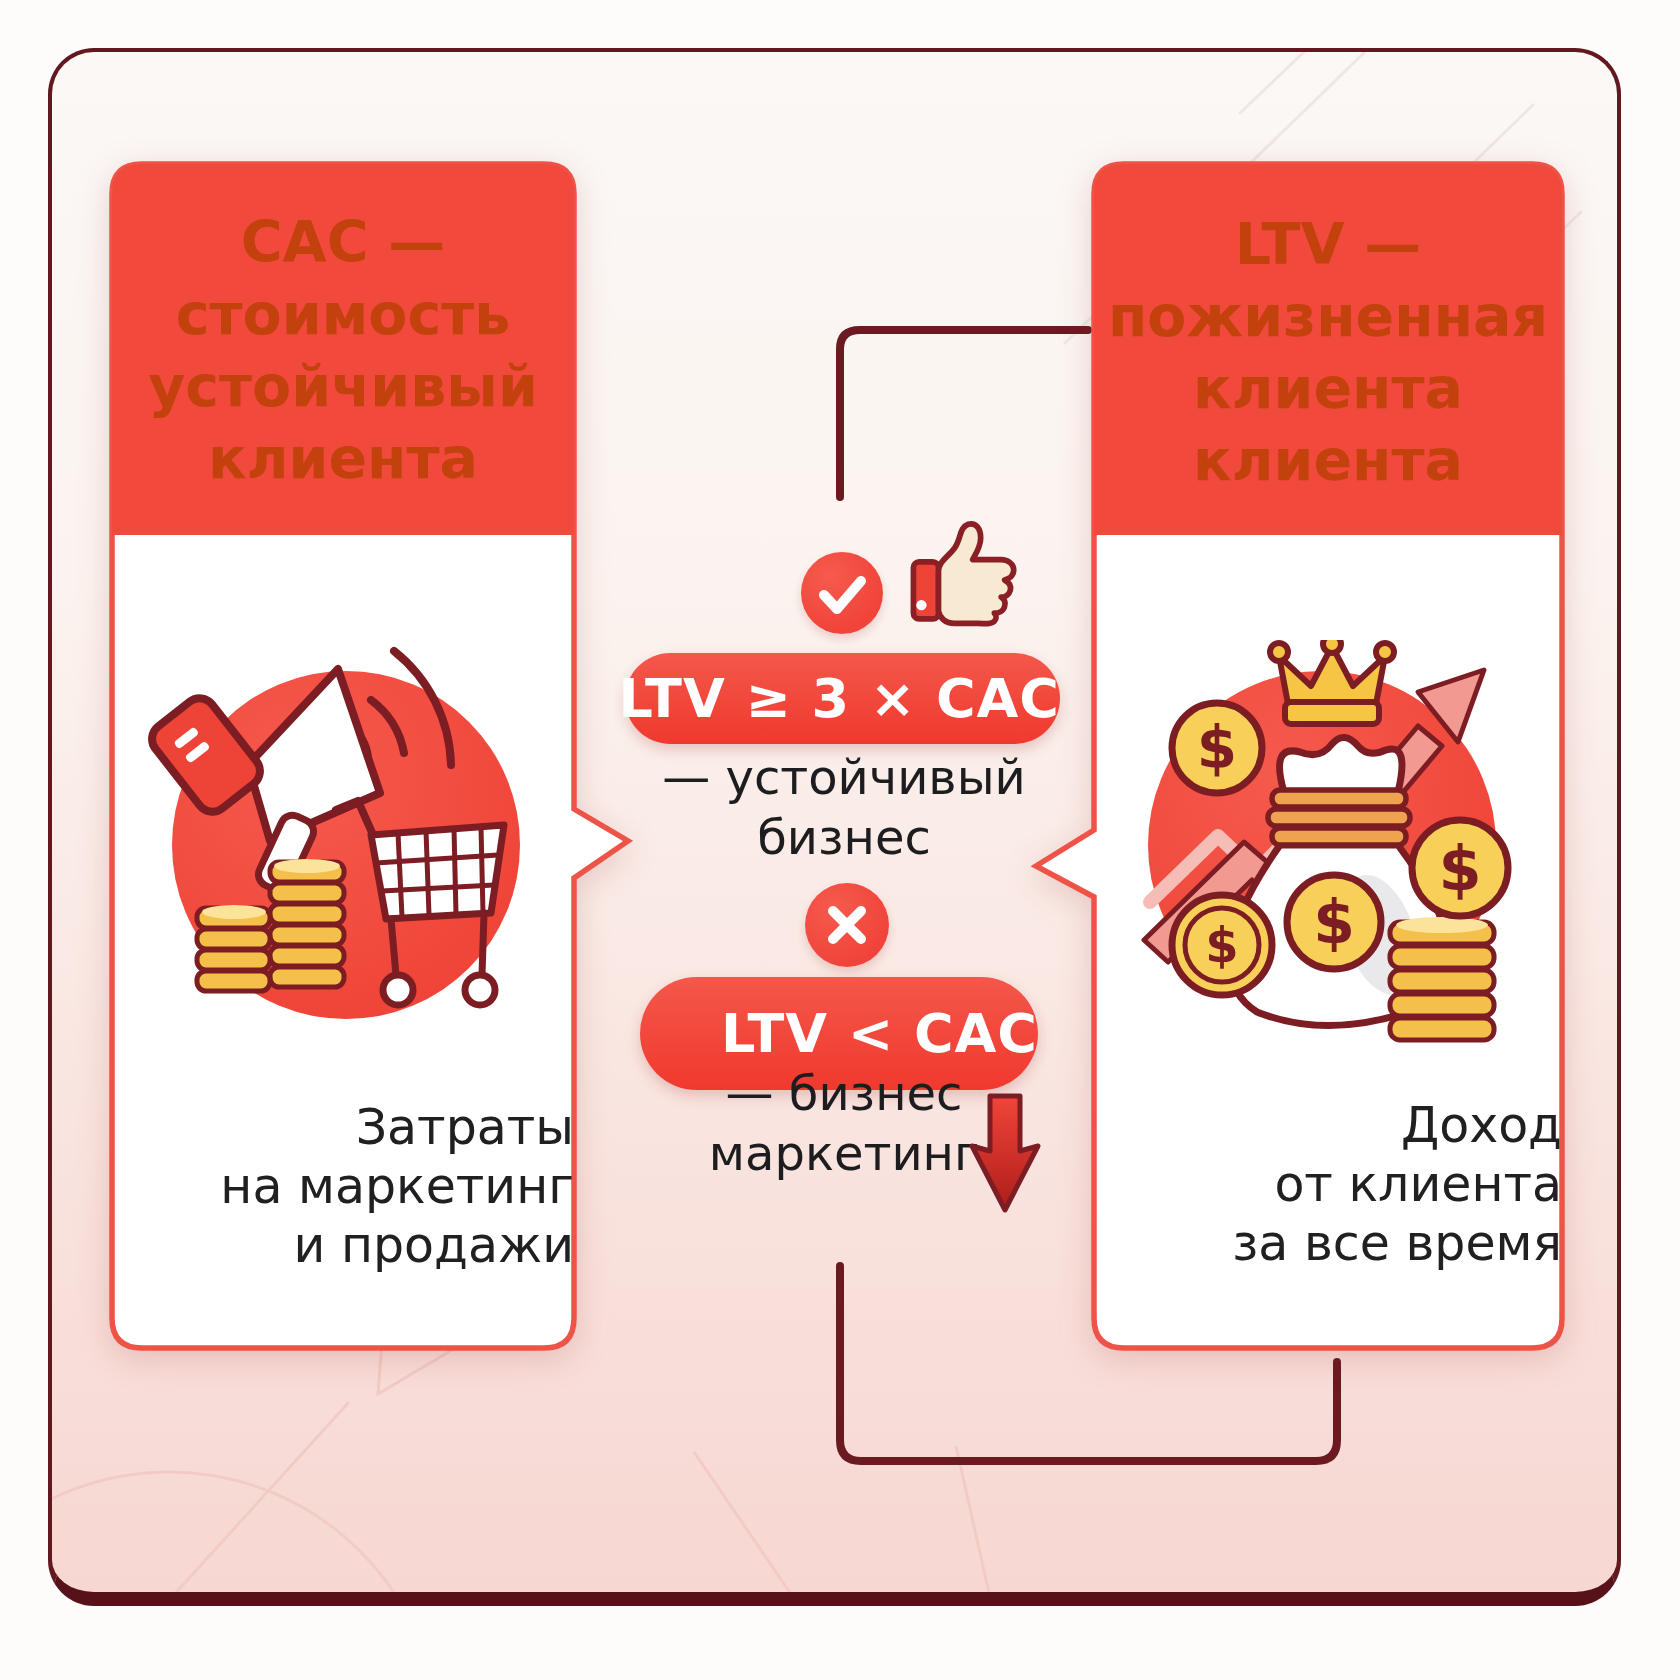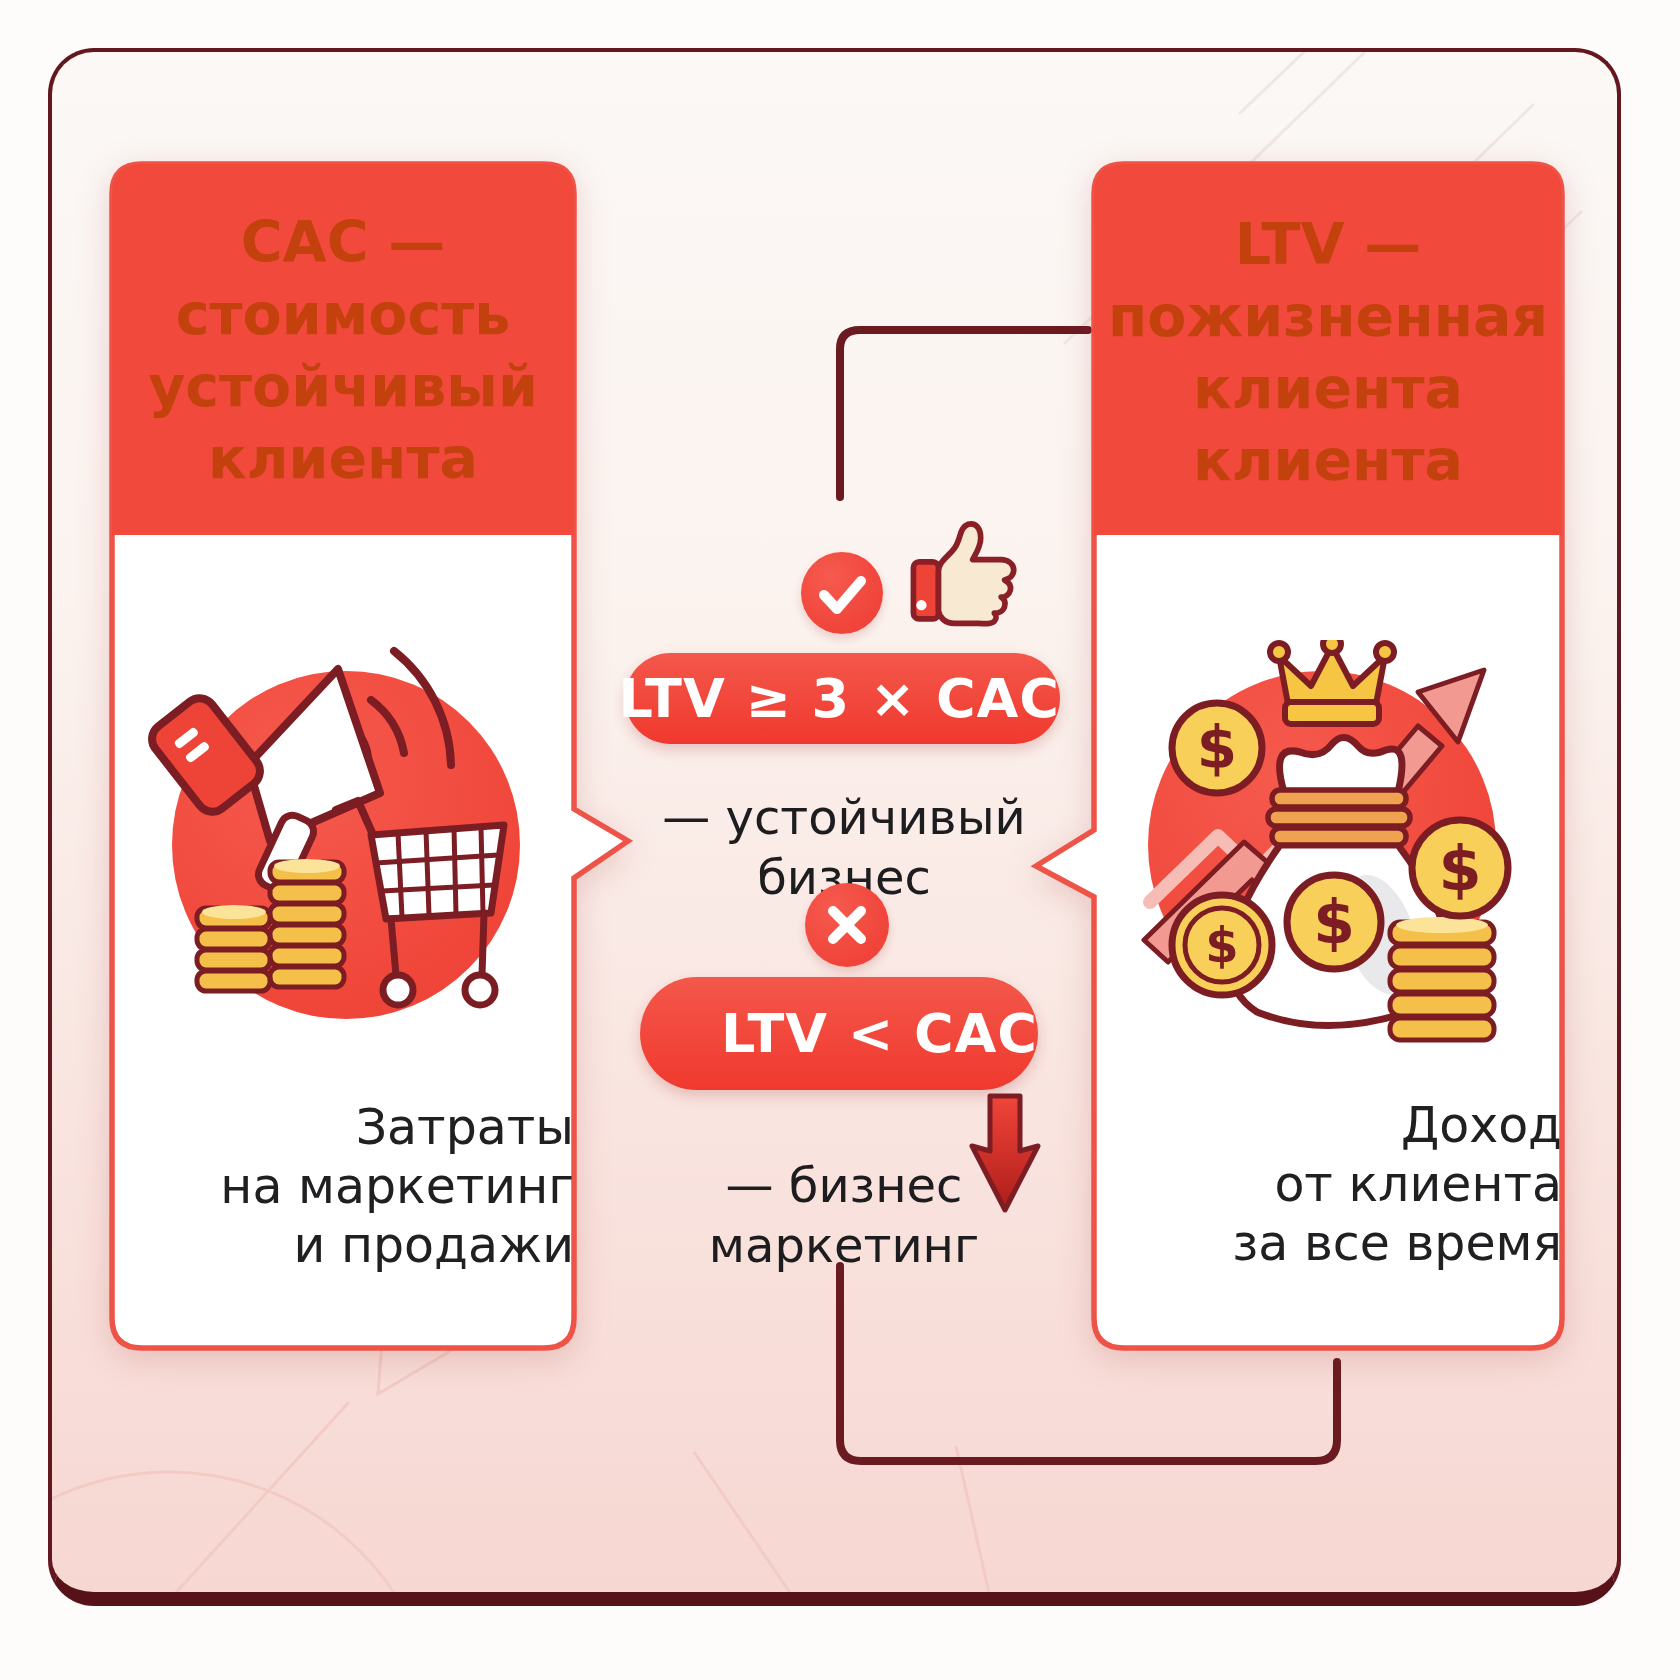--- a/index.html
+++ b/index.html
@@ -230,36 +230,36 @@
     <svg class="abs" style="left:910px;top:514px;" width="114" height="114" viewBox="0 0 100 100">
       <rect x="3" y="42" width="22" height="50" rx="5" fill="#ee4438" stroke="#8a1f26" stroke-width="5"></rect>
       <circle cx="10" cy="80" r="4.5" fill="#ffffff"></circle>
       <path d="M25,50 C25,42 33,38 39,30 C45,22 43,12 51,9 C58,7 62,13 62,21 C62,29 57,36 55,40 L80,40 C86,40 91,44 91,49 C91,54 87,57 83,58 C87,60 89,63 88,67 C87,71 83,73 80,73 C83,75 84,78 83,81 C82,85 78,87 74,87 C76,89 76,92 74,94 C71,97 66,96 60,96 L39,96 C31,96 26,91 25,85 Z" fill="#f8ead2" stroke="#8a1f26" stroke-width="5" stroke-linejoin="round"></path>
     </svg>
 
     <div class="pill" style="left:625px;top:653px;width:435px;height:91px;">
       <span>LTV ≥ 3 × CAC</span>
     </div>
 
-    <div class="mid-text" style="top:787px;text-align:center;">
+    <div class="mid-text" style="top:747px;text-align:center;">
       <div>— устойчивый</div>
       <div>бизнес</div>
     </div>
 
     <div class="circle-icon" style="left:805px;top:883px;width:84px;height:84px;">
       <svg width="84" height="84" viewBox="0 0 84 84">
         <path d="M28,28 L56,56 M56,28 L28,56" stroke="#ffffff" stroke-width="10" stroke-linecap="round"></path>
       </svg>
     </div>
 
     <div class="pill" style="left:640px;top:977px;width:398px;height:113px;">
       <span>LTV &lt; CAC</span>
     </div>
 
-    <div class="mid-text" style="top:1155px;">
+    <div class="mid-text" style="top:1063px;">
       <div>— бизнес</div>
       <div>маркетинг</div>
     </div>
 
     <svg class="abs" style="left:965px;top:1093px;" width="80" height="122" viewBox="0 0 80 122">
       <defs>
         <linearGradient id="gradArrow" x1="0" y1="0" x2="0" y2="1">
           <stop offset="0%" stop-color="#f0453a"></stop>
             <stop offset="100%" stop-color="#ae1d19"></stop>
         </linearGradient>

